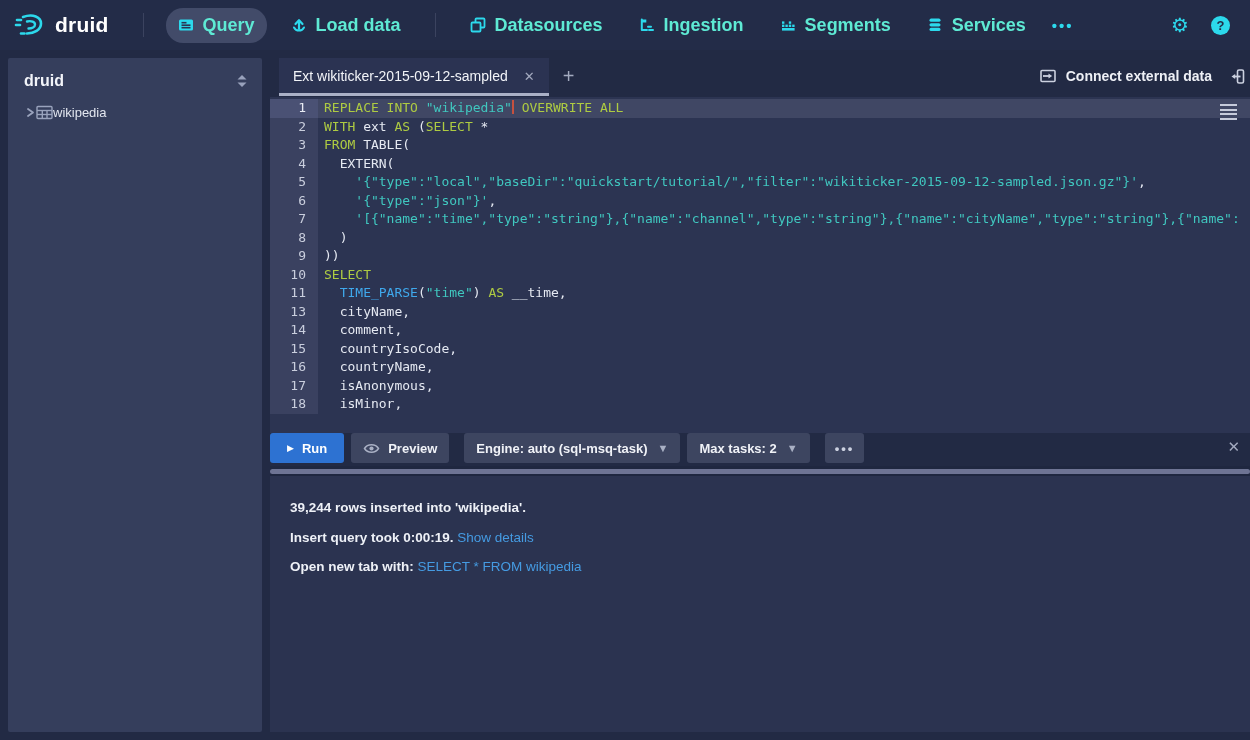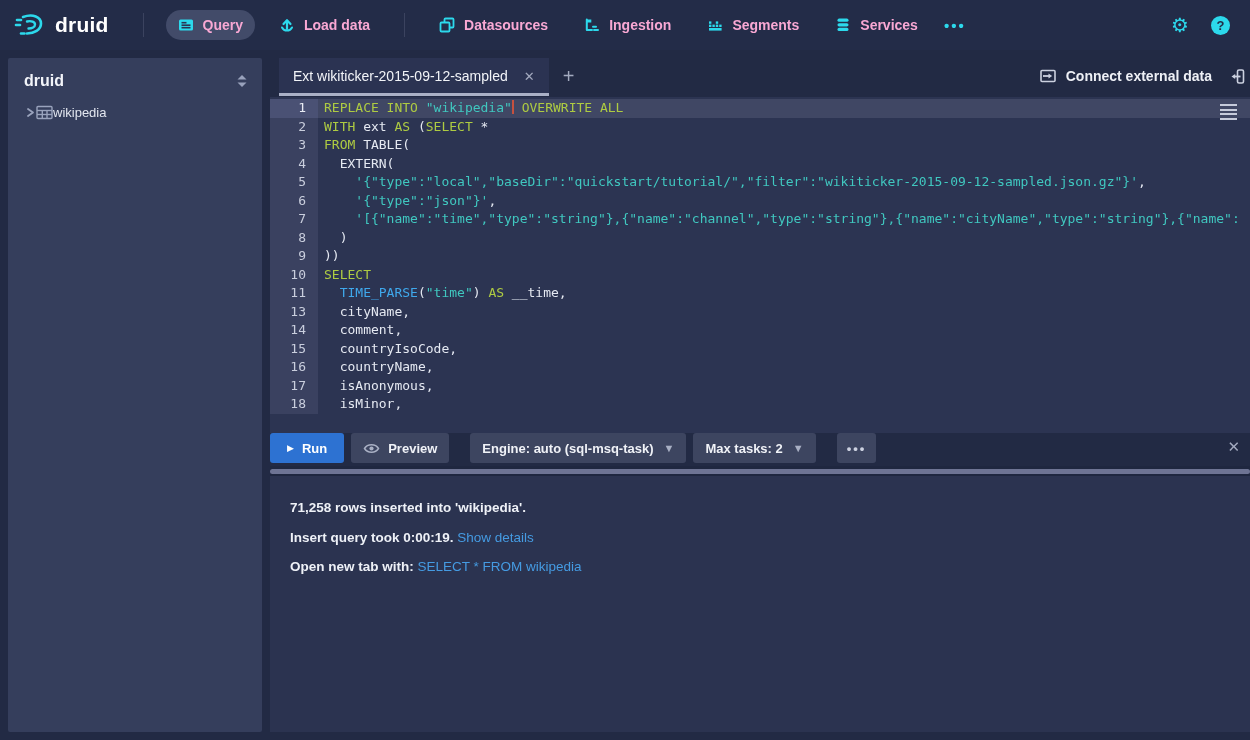--- a/index.html
+++ b/index.html
@@ -18,21 +18,21 @@
     background: #232c48;
     display: flex; align-items: center;
     padding: 0 20px 0 14px;
   }
   .logo-wrap { display: flex; align-items: center; gap: 9px; margin-right: 18px; }
   .logo-text { font-size: 21px; font-weight: 600; color: #ffffff; letter-spacing: .2px; }
   .nav-divider { width: 1px; height: 24px; background: #3b435f; margin: 0 16px; }
   .nav-item {
     display: flex; align-items: center; gap: 9px;
     padding: 7px 12px; border-radius: 17px;
-    font-size: 14px; font-weight: 600; color: #f9a8d4;
+    font-size: 18px; font-weight: 600; color: #5eead4;
     cursor: pointer; white-space: nowrap; margin: 0 6px;
   }
   .nav-item.active { background: #424b69; }
   .nav-more { color: #2cd9ec; font-size: 15px; font-weight: 700; letter-spacing: 2px; padding: 6px 8px; cursor: pointer; }
   .topnav-right { margin-left: auto; display: flex; align-items: center; gap: 22px; }
   .gear { color: #2cd9ec; font-size: 20px; line-height: 1; cursor: pointer; }
   .help {
     width: 19px; height: 19px; border-radius: 50%; background: #2cd9ec;
     color: #232c48; font-size: 13px; font-weight: 700;
     display: flex; align-items: center; justify-content: center; cursor: pointer;
@@ -104,21 +104,21 @@
   .btn {
     height: 30px; display: flex; align-items: center; gap: 8px;
     background: #3d4560; border-radius: 3px; padding: 0 12px;
     font-size: 13px; font-weight: 600; color: #f0f2f7; cursor: pointer; white-space: nowrap;
   }
   .btn-run { background: #2d72d2; color: #ffffff; padding: 0 17px; }
   .play { font-size: 9px; color: #fff; }
   .caret-down { font-size: 11px; color: #a9b0c4; margin-left: 2px; }
   .btn-more { letter-spacing: 2px; font-weight: 700; color: #ccd1e0; padding: 0 10px; }
   .toolbar-close { margin-left: auto; font-size: 15px; color: #a3aabf; cursor: pointer; padding: 5px 10px; }
-  .gap-lg { margin-left: 14px; }
+  .gap-lg { margin-left: 8px; }
 
   
   .splitter-band {
     position: absolute; left: 270px; top: 466px; width: 980px; height: 10px;
     background: #1f2740; display: flex; align-items: center; cursor: row-resize;
   }
   .splitter-bar { width: 100%; height: 5px; border-radius: 3px; background: #6e7494; }
 
   
   .results {
@@ -337,16 +337,16 @@
   </div>
   <div class="btn btn-more gap-lg">•••</div>
   <span class="toolbar-close">✕</span>
 </div>
 
 <div class="splitter-band">
   <div class="splitter-bar"></div>
 </div>
 
 <div class="results">
-  <div class="res-line">71,258 rows inserted into 'wikipedia'.</div>
+  <div class="res-line">39,244 rows inserted into 'wikipedia'.</div>
   <div class="res-line"><span>Insert query took 0:00:19. </span><span class="res-link">Show details</span></div>
   <div class="res-line"><span>Open new tab with: </span><span class="res-link">SELECT * FROM wikipedia</span></div>
 </div>
 
 </body></html>

